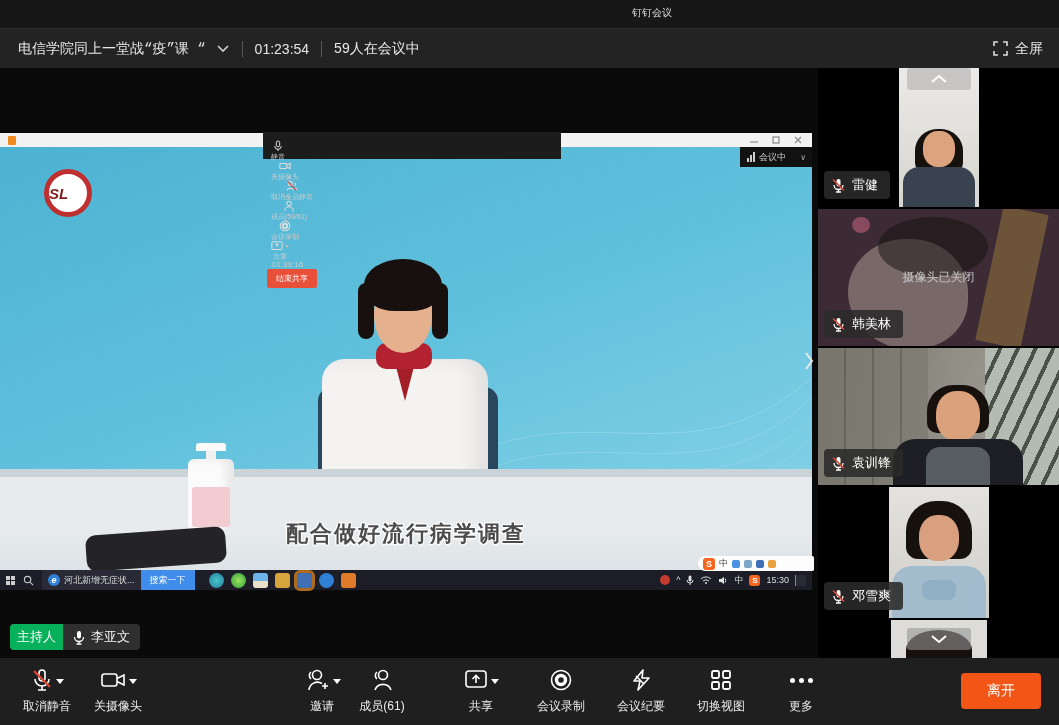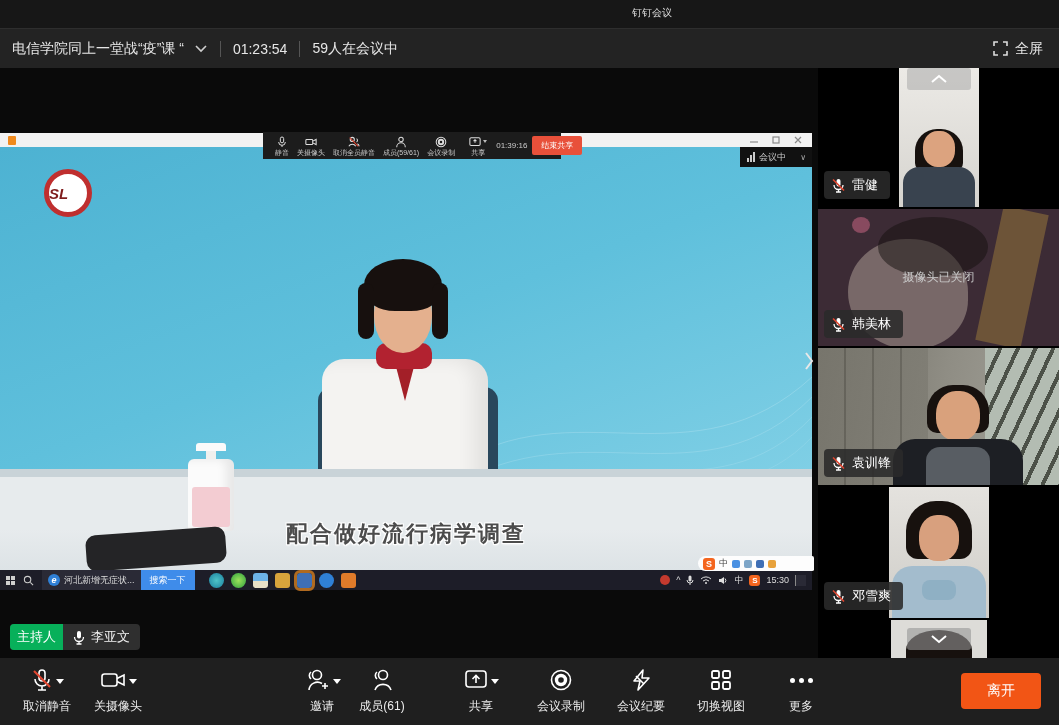--- a/index.html
+++ b/index.html
@@ -6,39 +6,39 @@
   html,body { width:1059px; height:725px; overflow:hidden; background:#000;
     font-family:"Liberation Sans", sans-serif; }
   .app { position:relative; width:1059px; height:725px; background:#141414; }
 
   
   .titlebar { position:absolute; top:0; left:0; width:1059px; height:28px; background:#171717;
     color:#ddd; font-size:10px; }
   .titlebar .app-title { position:absolute; left:632px; top:6px; }
   .infobar { position:absolute; top:28px; left:0; width:1059px; height:40px; background:#232323;
     border-top:1px solid #2e2e2e; display:flex; align-items:center; color:#e6e6e6; font-size:14px; }
-  .infobar .mtitle { margin-left:12px; }
+  .infobar .mtitle { margin-left:18px;font-family:Liberation Mono, monospace; }
   .infobar .chev { margin-left:10px; display:flex; align-items:center; cursor:pointer; }
   .vdiv { width:1px; height:16px; background:#555; margin:0 12px; }
   .infobar .right { margin-left:auto; margin-right:16px; display:flex; align-items:center; gap:7px; }
 
   
   .content { position:absolute; top:68px; left:0; width:1059px; height:590px; display:flex; }
   .stage { position:relative; width:818px; height:590px; background:#0a0a0a; overflow:hidden; }
   .sidebar { position:relative; width:241px; height:590px; background:#000; }
 
   
   .win-titlebar { position:absolute; top:65px; left:0; width:812px; height:14px; background:#f2f2f2;
     display:flex; align-items:center; }
   .doc-ico { width:8px; height:9px; background:#f08a1d; margin-left:8px; border-radius:1px; }
   .win-controls { margin-left:auto; margin-right:10px; display:flex; gap:14px; align-items:center; }
   .win-controls svg { display:block; }
 
   .inner-toolbar { position:absolute; top:64px; left:263px; width:298px; height:27px; background:#1c1c1c;
-    display:flex; align-items:center; color:#ddd; z-index:5; padding:0 4px; }
+    display:flex; align-items:flex-start; color:#ddd; z-index:5; padding:8px 4px;flex-direction:column; }
   .handle { width:3px; height:13px; background:#555; margin:0 3px 0 1px; }
   .itb-item { display:flex; flex-direction:column; align-items:center; justify-content:center;
     margin:0 4px; line-height:1; }
   .itb-item svg { display:block; }
   .itb-item .lbl { font-size:7px; margin-top:1px; color:#ccc; white-space:nowrap; }
   .itb-div { width:1px; height:14px; background:#444; margin:0 3px; }
   .itb-timer { font-size:8px; color:#ccc; margin:0 5px; }
   .end-share { background:#e8503a; color:#fff; font-size:8px; border:none; border-radius:2px;
     padding:4px 9px; white-space:nowrap; }
   .mini-caret { width:0; height:0; border-left:2.5px solid transparent; border-right:2.5px solid transparent;

